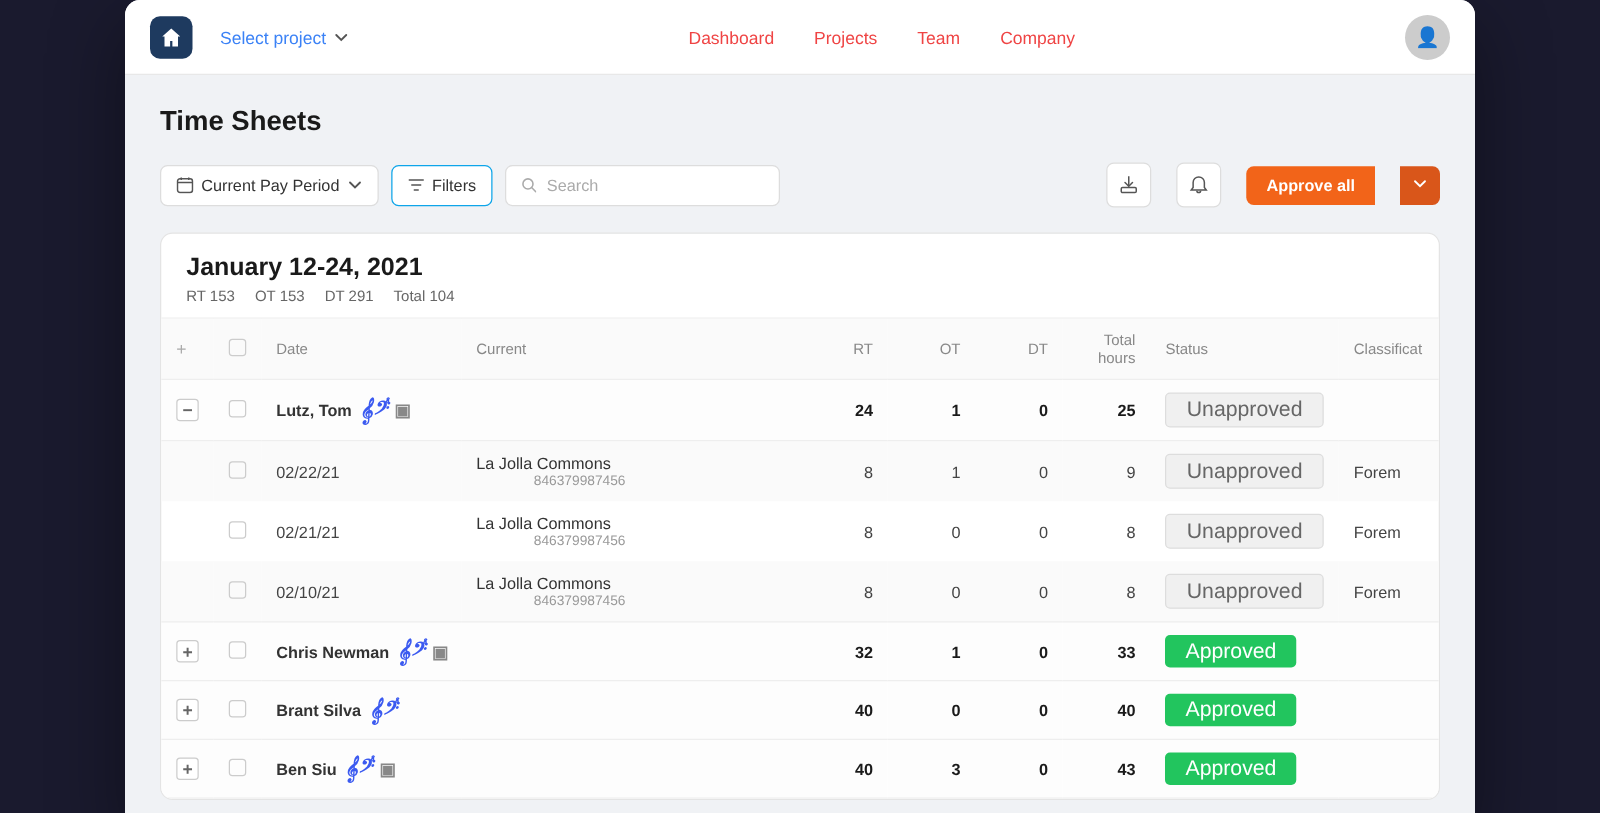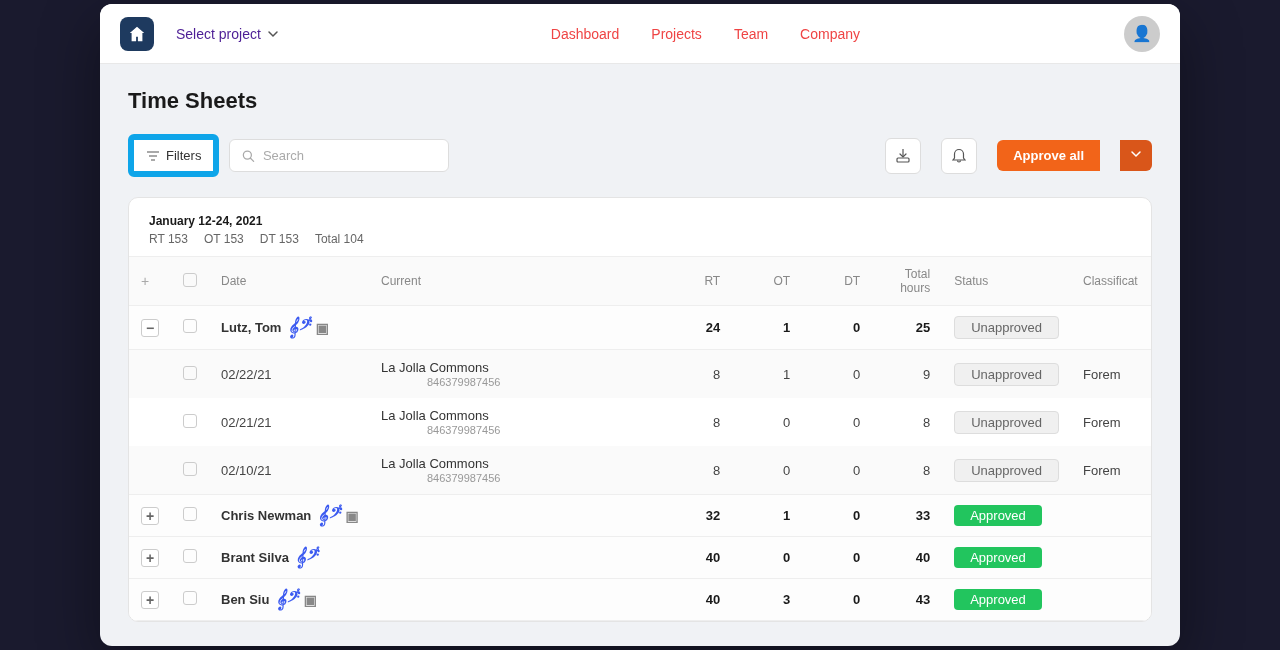--- a/index.html
+++ b/index.html
@@ -34,21 +34,21 @@
       border-radius: 8px;
       display: flex; align-items: center; justify-content: center;
       cursor: pointer;
       flex-shrink: 0;
     }
     .nav-home svg { width: 18px; height: 18px; fill: #fff; }
     .nav-project-select {
       display: flex; align-items: center; gap: 6px;
       margin-left: 14px;
       font-size: 14px;
-      color: #4c1d95;
+      color: #3b82f6;
       cursor: pointer;
       padding: 6px 8px;
       border-radius: 6px;
     }
     .nav-center {
       display: flex; align-items: center; gap: 32px;
       margin: 0 auto;
     }
     .nav-link {
       font-size: 14px;
@@ -88,21 +88,21 @@
       border: 1px solid #ddd;
       border-radius: 6px;
       padding: 8px 12px;
       font-size: 13px;
       color: #333;
       cursor: pointer;
     }
     .btn-filters {
       display: flex; align-items: center; gap: 6px;
       background: #fff;
-      border: 6px solid #0ea5e9;
+      border: 1px solid #0ea5e9;
       border-radius: 6px;
       padding: 8px 12px;
       font-size: 13px;
       color: #333;
       cursor: pointer;
     }
     .search-box {
       display: flex; align-items: center; gap: 8px;
       background: #fff;
       border: 1px solid #ddd;
@@ -157,21 +157,21 @@
       background: #fff;
       border-radius: 10px;
       overflow: hidden;
       border: 1px solid #e4e4e4;
     }
     .period-header {
       padding: 16px 20px 10px 20px;
       border-bottom: 1px solid #eee;
     }
     .period-title {
-      font-size: 12px;
+      font-size: 20px;
       font-weight: 600;
       color: #1a1a1a;
       margin-bottom: 4px;
     }
     .period-stats {
       display: flex; gap: 16px;
       font-size: 12px;
       color: #666;
     }
     table {
@@ -213,21 +213,21 @@
       color: #3b5af0;
       font-size: 18px;
       font-style: italic;
     }
     .project-name { font-size: 13px; color: #333; }
     .project-code { font-size: 11px; color: #999; margin-top: 1px; margin-left: 46px; }
     .badge {
       display: inline-block;
       padding: 3px 16px;
       border-radius: 4px;
-      font-size: 13px;
+      font-size: 17px;
       font-weight: 500;
     }
     .badge-unapproved {
       background: #f0f0f0;
       color: #666;
       border: 1px solid #ddd;
     }
     .badge-approved {
       background: #22c55e;
       color: #fff;
@@ -287,20 +287,32 @@
       <a class="nav-link">Team</a>
       <a class="nav-link">Company</a>
     </div>
     <div class="nav-avatar">👤</div>
   </nav>
 
   <div class="main-content">
     <div class="page-title">Time Sheets</div>
 
     <div class="toolbar">
+      <button class="btn-period">
+        <svg width="14" height="14" viewBox="0 0 14 14">
+          <rect x="1" y="2" width="12" height="11" rx="2" stroke="#555" stroke-width="1.2" fill="none"></rect>
+          <line x1="1" y1="5" x2="13" y2="5" stroke="#555" stroke-width="1.2"></line>
+          <line x1="4" y1="1" x2="4" y2="3" stroke="#555" stroke-width="1.2"></line>
+          <line x1="10" y1="1" x2="10" y2="3" stroke="#555" stroke-width="1.2"></line>
+        </svg>
+        <span>Current Pay Period</span>
+        <svg width="12" height="12" viewBox="0 0 12 12">
+            <path d="M2 4l4 4 4-4" stroke="#555" stroke-width="1.5" fill="none" stroke-linecap="round"></path>
+          </svg>
+      </button>
       <button class="btn-filters">
         <svg width="14" height="14" viewBox="0 0 14 14">
           <line x1="1" y1="3" x2="13" y2="3" stroke="#555" stroke-width="1.2"></line>
           <line x1="3" y1="7" x2="11" y2="7" stroke="#555" stroke-width="1.2"></line>
           <line x1="5" y1="11" x2="9" y2="11" stroke="#555" stroke-width="1.2"></line>
         </svg>
         <span>Filters</span>
       </button>
       <div class="search-box">
         <svg width="14" height="14" viewBox="0 0 14 14">
@@ -331,21 +343,21 @@
         </button>
       </div>
     </div>
 
     <div class="table-wrapper">
       <div class="period-header">
         <div class="period-title">January 12-24, 2021</div>
         <div class="period-stats">
           <span>RT 153</span>
           <span>OT 153</span>
-          <span>DT 153</span>
+          <span>DT 291</span>
           <span>Total 104</span>
         </div>
       </div>
       <table>
         <thead>
           <tr>
             <th class="col-ctrl">
               <span style="font-size:14px;cursor:pointer;color:#aaa">+</span>
             </th>
             <th class="col-check">

